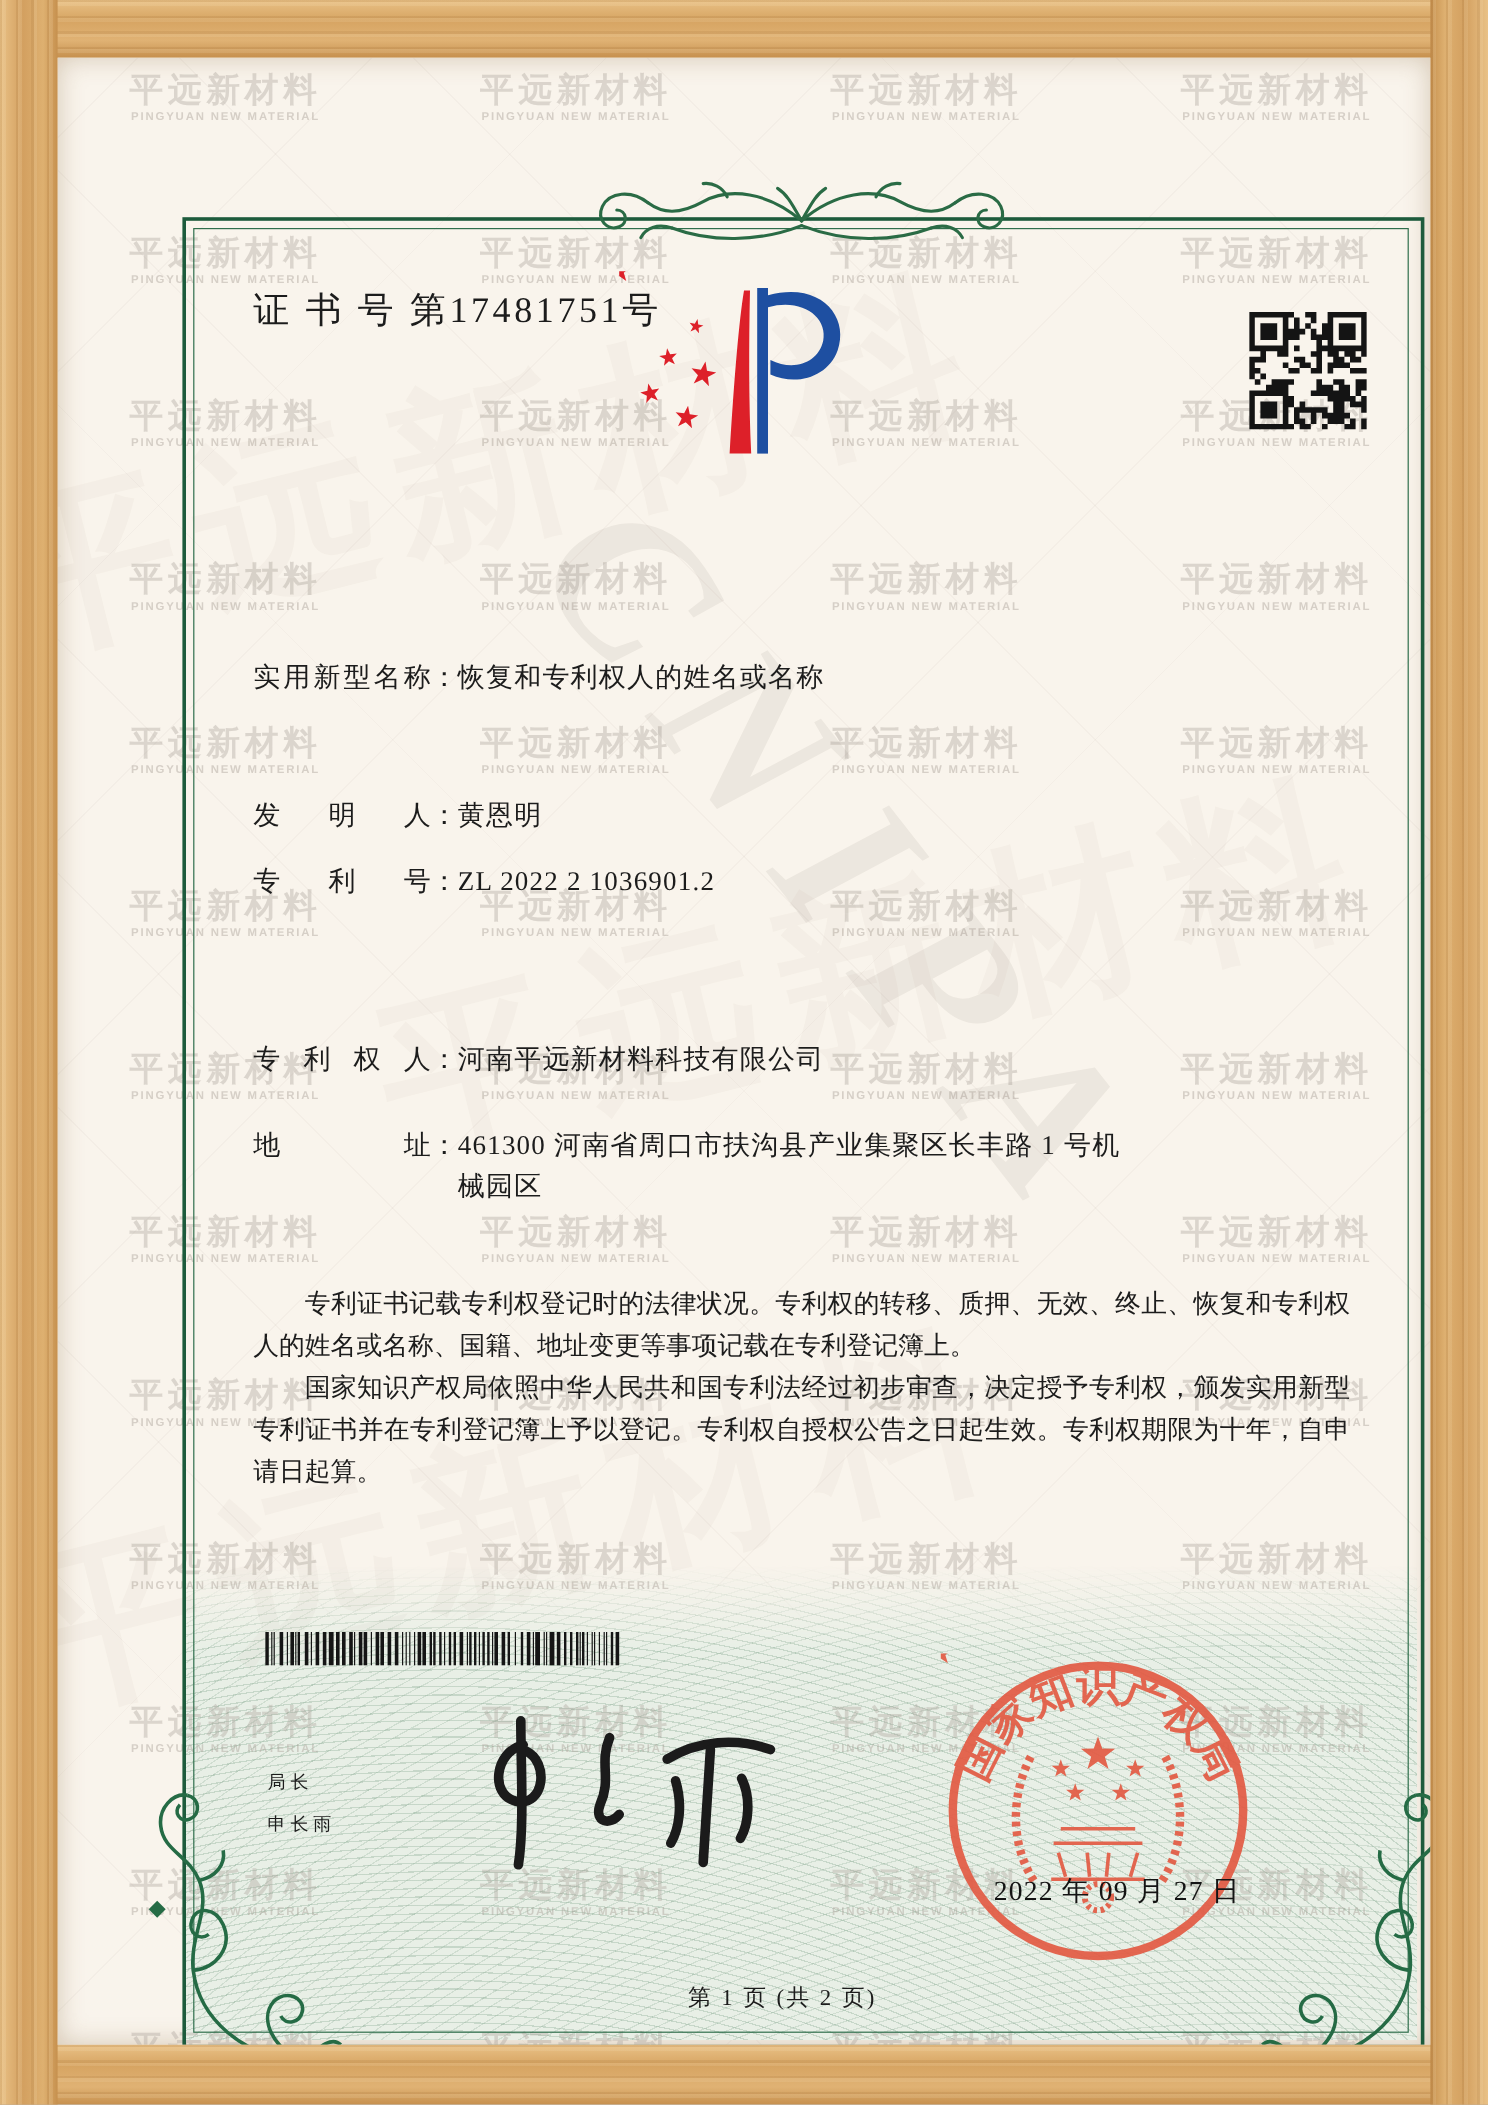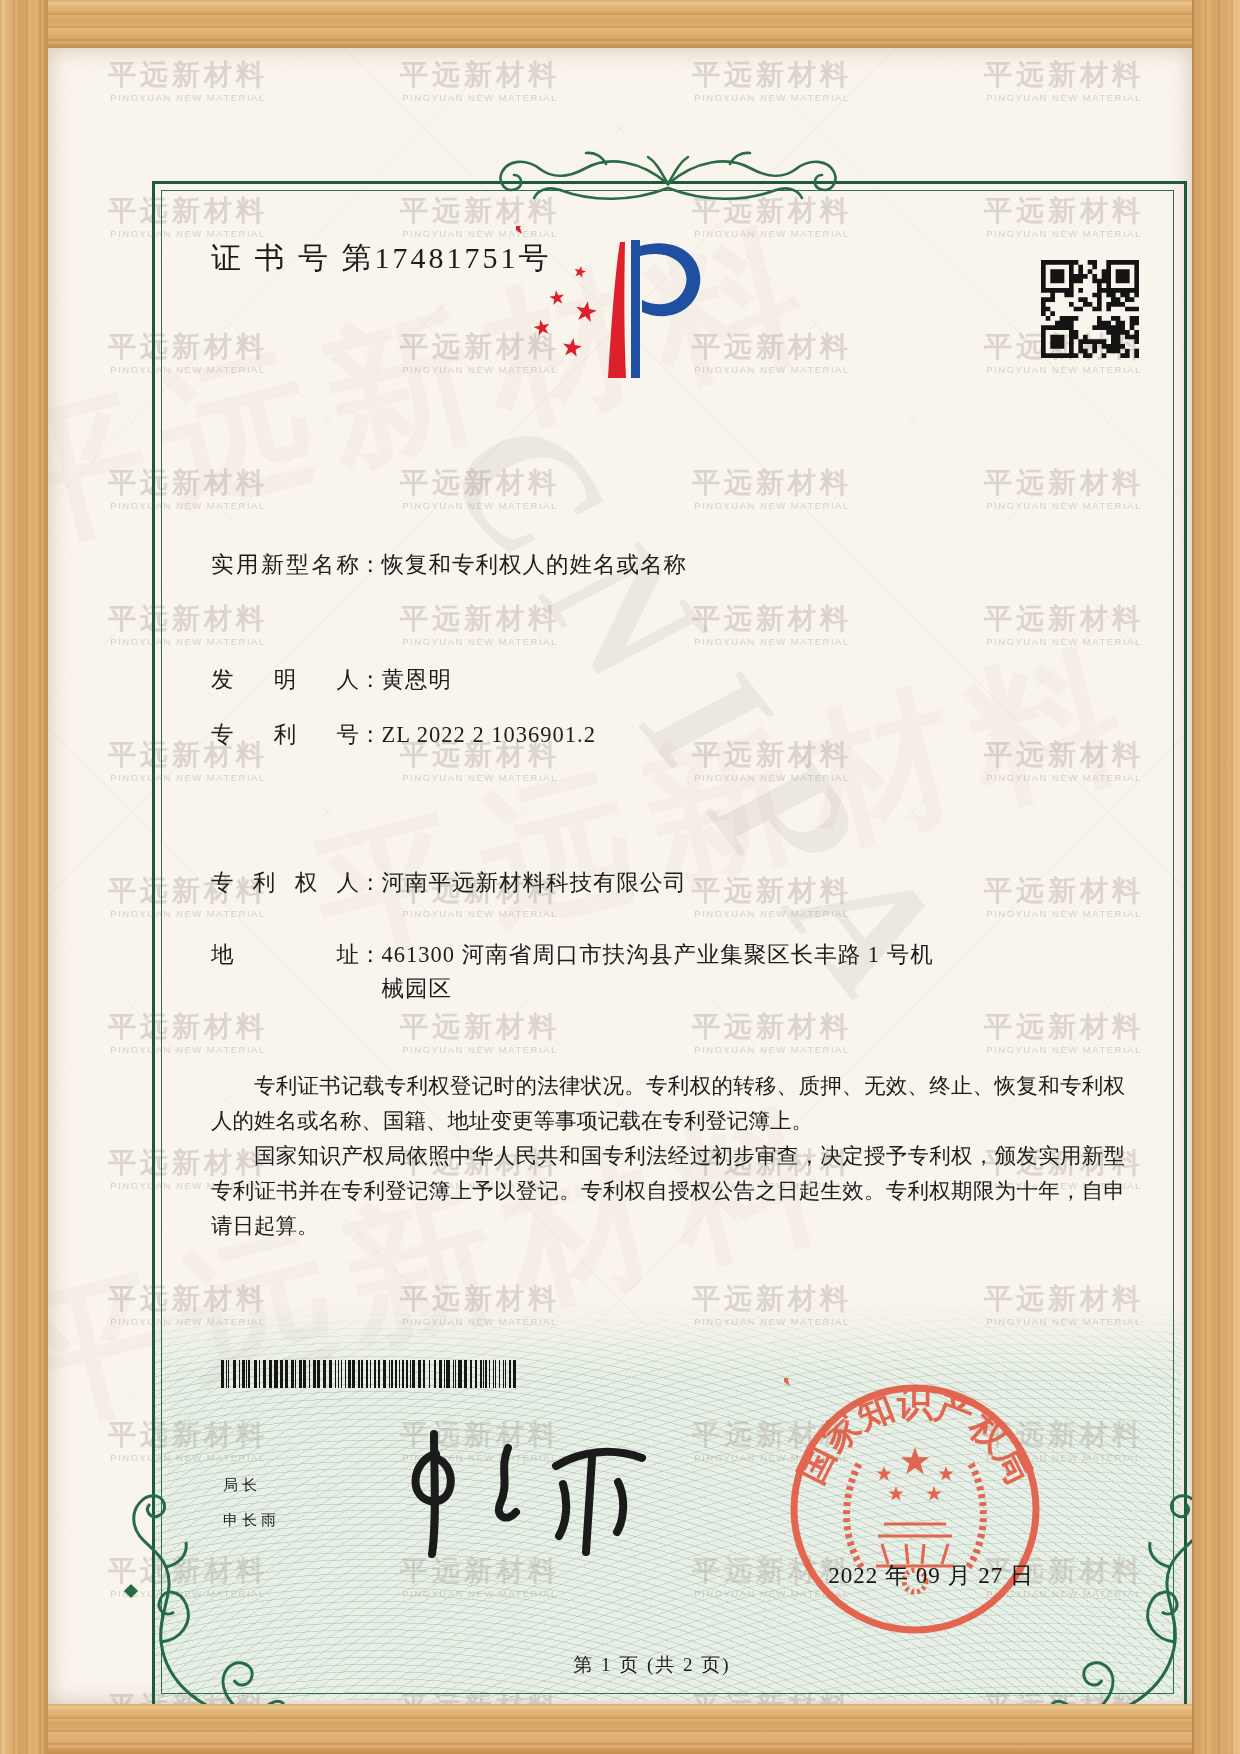--- a/index.html
+++ b/index.html
@@ -23,21 +23,21 @@
     box-shadow:inset 0 0 22px rgba(120,80,30,.28);z-index:1;overflow:hidden;}
   
   .lattice{position:absolute;inset:0;z-index:1;opacity:.6;pointer-events:none;
     background-image:
       repeating-linear-gradient(45deg,rgba(150,130,115,.09) 0 1px,rgba(0,0,0,0) 1px 138px),
       repeating-linear-gradient(-45deg,rgba(150,130,115,.09) 0 1px,rgba(0,0,0,0) 1px 138px);}
   
   .wm-grid{position:absolute;inset:0;z-index:2;pointer-events:none;}
   .wm-unit{position:absolute;width:260px;text-align:center;font-family:"Liberation Sans",sans-serif;}
   .wm-cn{display:block;font-size:28px;font-weight:bold;letter-spacing:4px;color:rgba(172,164,154,.38);}
-  .wm-en{display:block;font-size:9.5px;font-weight:normal;letter-spacing:1.5px;color:rgba(172,164,154,.46);margin-top:-2px;}
+  .wm-en{display:block;font-size:9.5px;font-weight:bold;letter-spacing:1.5px;color:rgba(172,164,154,.46);margin-top:-2px;}
   .jumbo-wm{position:absolute;z-index:2;font-family:"Liberation Sans",sans-serif;font-weight:bold;
     font-size:150px;letter-spacing:18px;color:rgba(160,140,125,.05);white-space:nowrap;pointer-events:none;}
   .cnipa-wm{position:absolute;z-index:2;font-family:"Liberation Serif",serif;font-style:italic;font-weight:bold;
     color:rgba(130,118,106,.10);pointer-events:none;white-space:nowrap;}
   
   .guilloche{position:absolute;left:106px;top:1256px;width:1027px;height:396px;z-index:1;
     background-color:#e8efe6;
     background-image:
       repeating-radial-gradient(circle at 220px 1250px,rgba(120,158,132,.30) 0 1px,rgba(0,0,0,0) 1px 7px),
       repeating-radial-gradient(circle at 880px 1400px,rgba(120,158,132,.22) 0 1px,rgba(0,0,0,0) 1px 9px);

